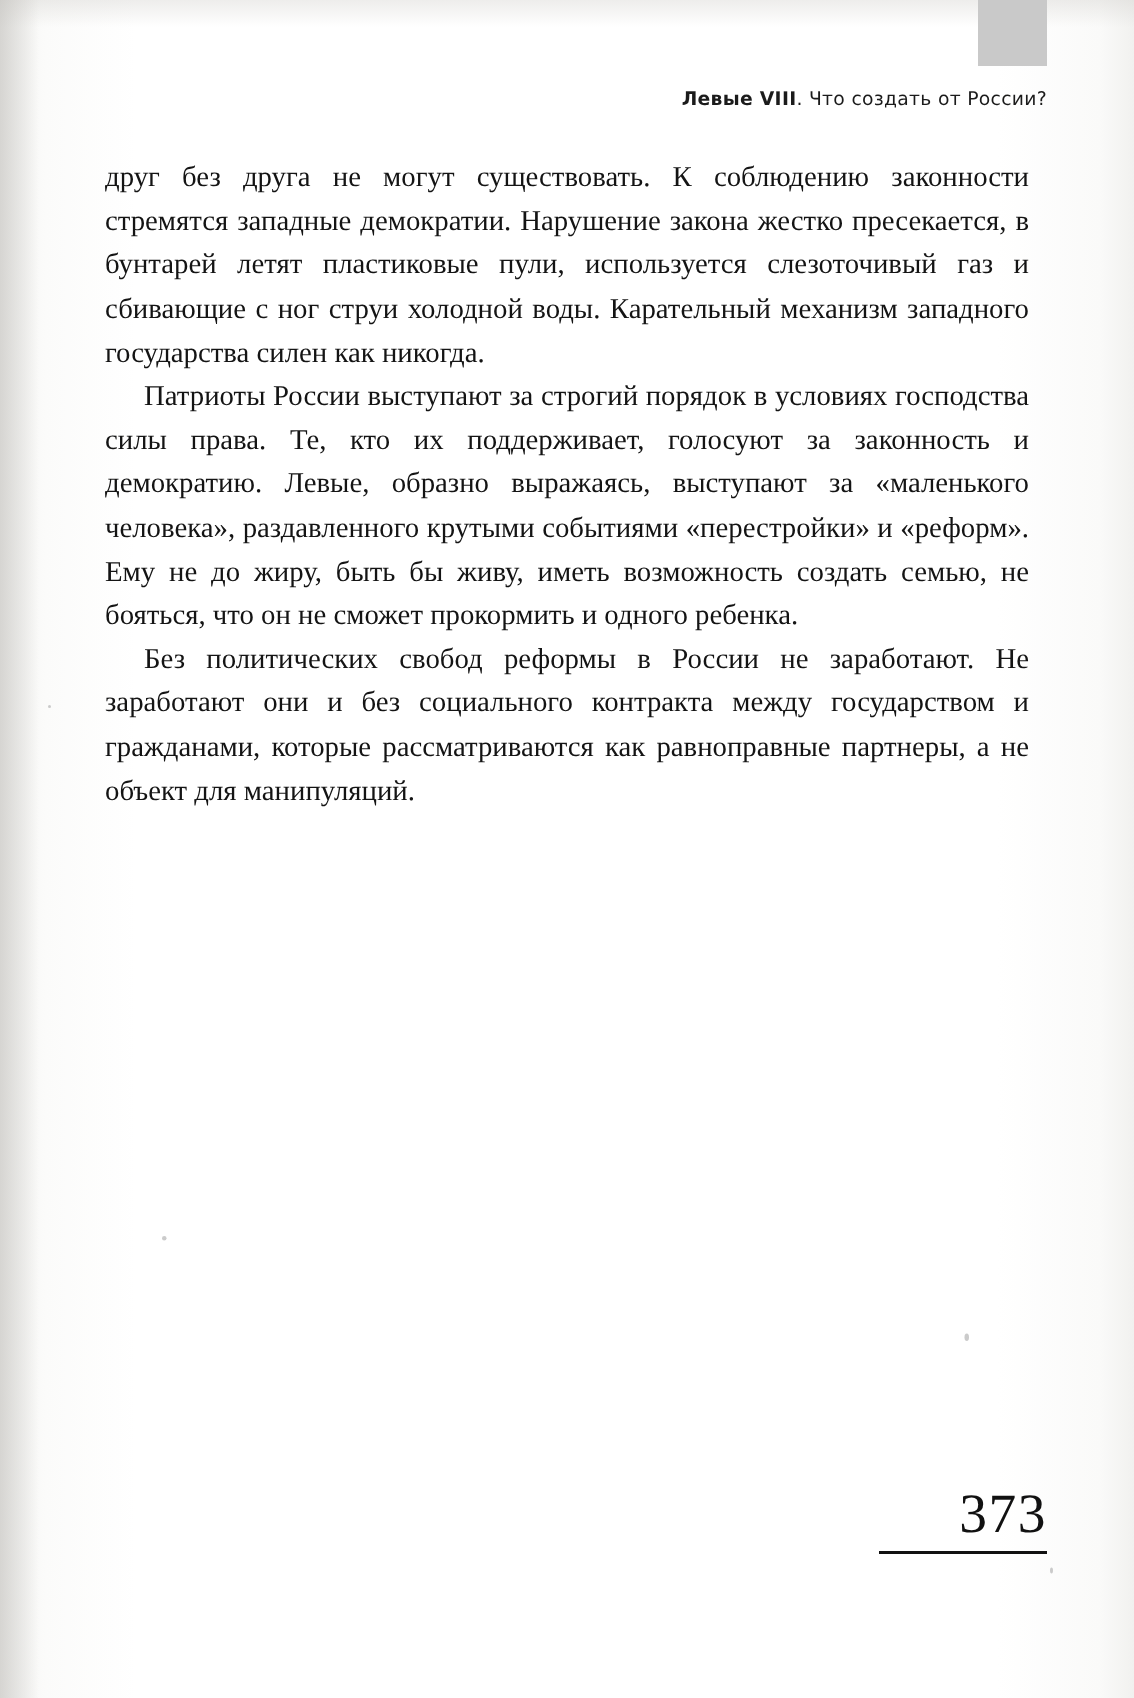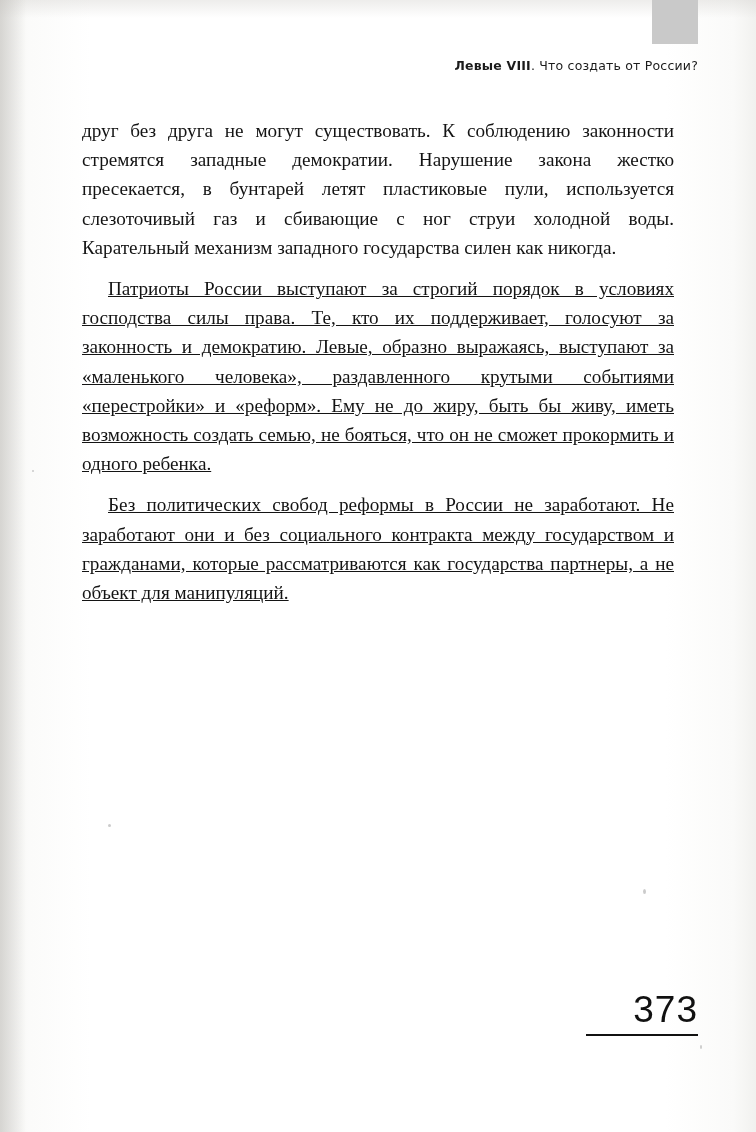--- a/index.html
+++ b/index.html
@@ -75,36 +75,35 @@
     top: 104px;
     width: 616px;
     font-size: 19.2px;
     line-height: 29.2px;
     text-align: justify;
     text-justify: inter-word;
     color: #141414;
     hyphens: manual;
   }
   .text-block p {
-    margin: 12px;
+    margin: 0;
   }
   .text-block p + p {
     text-indent: 26px;
-    text-decoration: underline;
   }
 
   
   .folio {
     position: absolute;
     right: 58px;
     bottom: 96px;
     text-align: right;
   }
   .folio-number {
-    font-family: Liberation Sans, sans-serif;
+    font-family: Liberation Serif, serif;
     font-size: 37px;
     line-height: 40px;
     color: #111111;
     letter-spacing: 1px;
   }
   .folio-rule {
     margin-top: 4px;
     width: 112px;
     height: 2px;
     background: #111111;
@@ -127,21 +126,21 @@
   <div class="scan-edge-left"></div>
   <div class="corner-marker"></div>
 
   <div class="running-head">
     <span class="chapter">Левые VIII</span><span>. </span><span>Что создать от России?</span>
   </div>
 
   <div class="text-block">
     <p>друг без друга не могут существовать. К соблюдению законности стремятся западные демократии. Нарушение закона жестко пресекается, в бунтарей летят пластиковые пули, используется слезоточивый газ и сбивающие с ног струи холодной воды. Карательный механизм западного государства силен как никогда.</p>
     <p>Патриоты России выступают за строгий порядок в условиях господства силы права. Те, кто их поддерживает, голосуют за законность и демократию. Левые, образно выражаясь, выступают за «маленького человека», раздавленного крутыми событиями «перестройки» и «реформ». Ему не до жиру, быть бы живу, иметь возможность создать семью, не бояться, что он не сможет прокормить и одного ребенка.</p>
-    <p>Без политических свобод реформы в России не заработают. Не заработают они и без социального контракта между государством и гражданами, которые рассматриваются как государства партнеры, а не объект для манипуляций.</p>
+    <p>Без политических свобод реформы в России не заработают. Не заработают они и без социального контракта между государством и гражданами, которые рассматриваются как равноправные партнеры, а не объект для манипуляций.</p>
   </div>
 
   <div class="folio">
     <div class="folio-number">373</div>
     <div class="folio-rule"></div>
   </div>
 
   <div class="speck" style="left:108px; top:824px; width:3px; height:3px;"></div>
   <div class="speck" style="left:643px; top:889px; width:3px; height:5px;"></div>
   <div class="speck" style="left:32px; top:470px; width:2px; height:2px;"></div>

